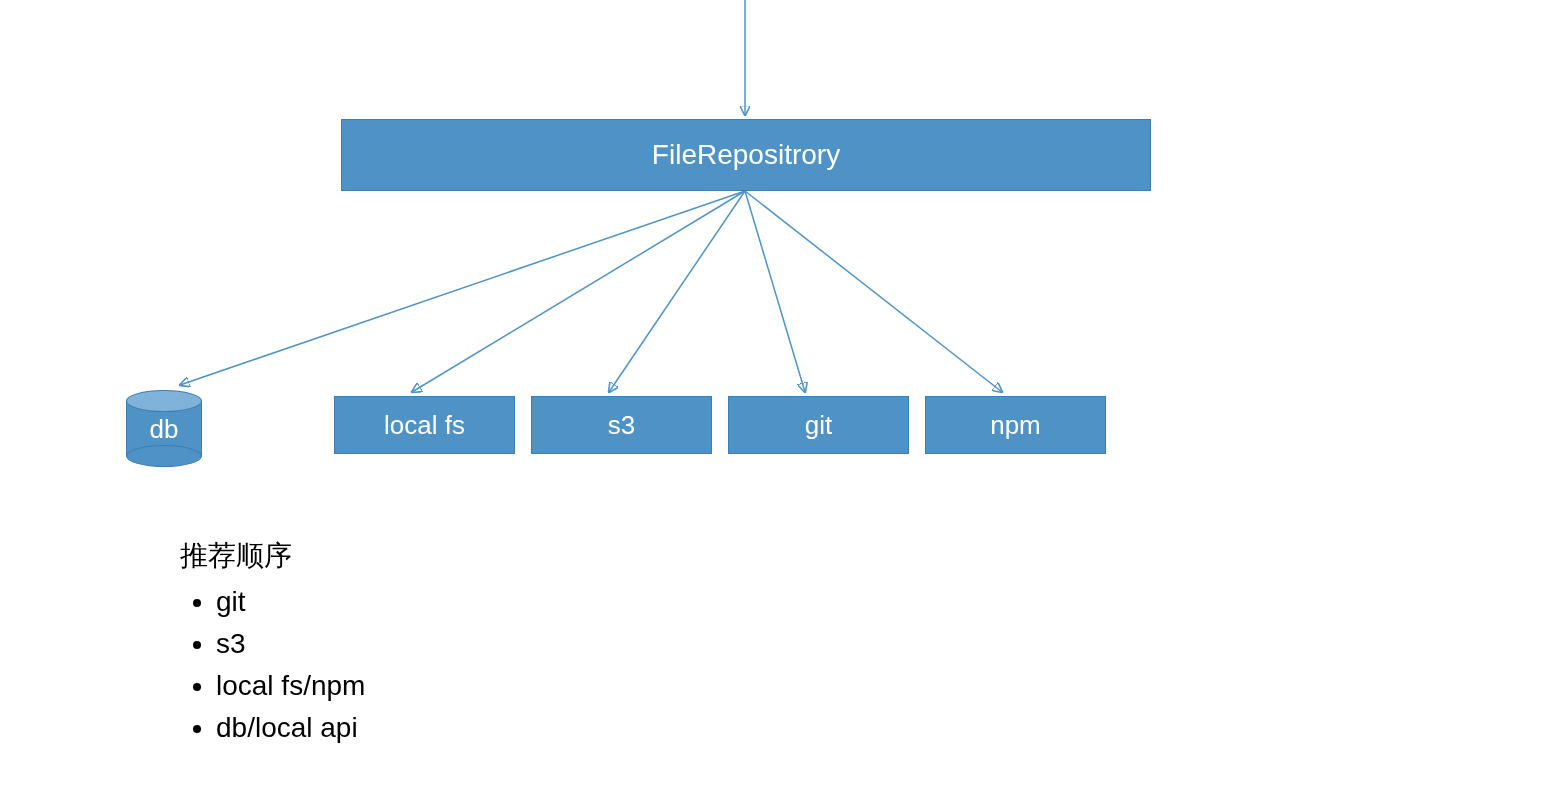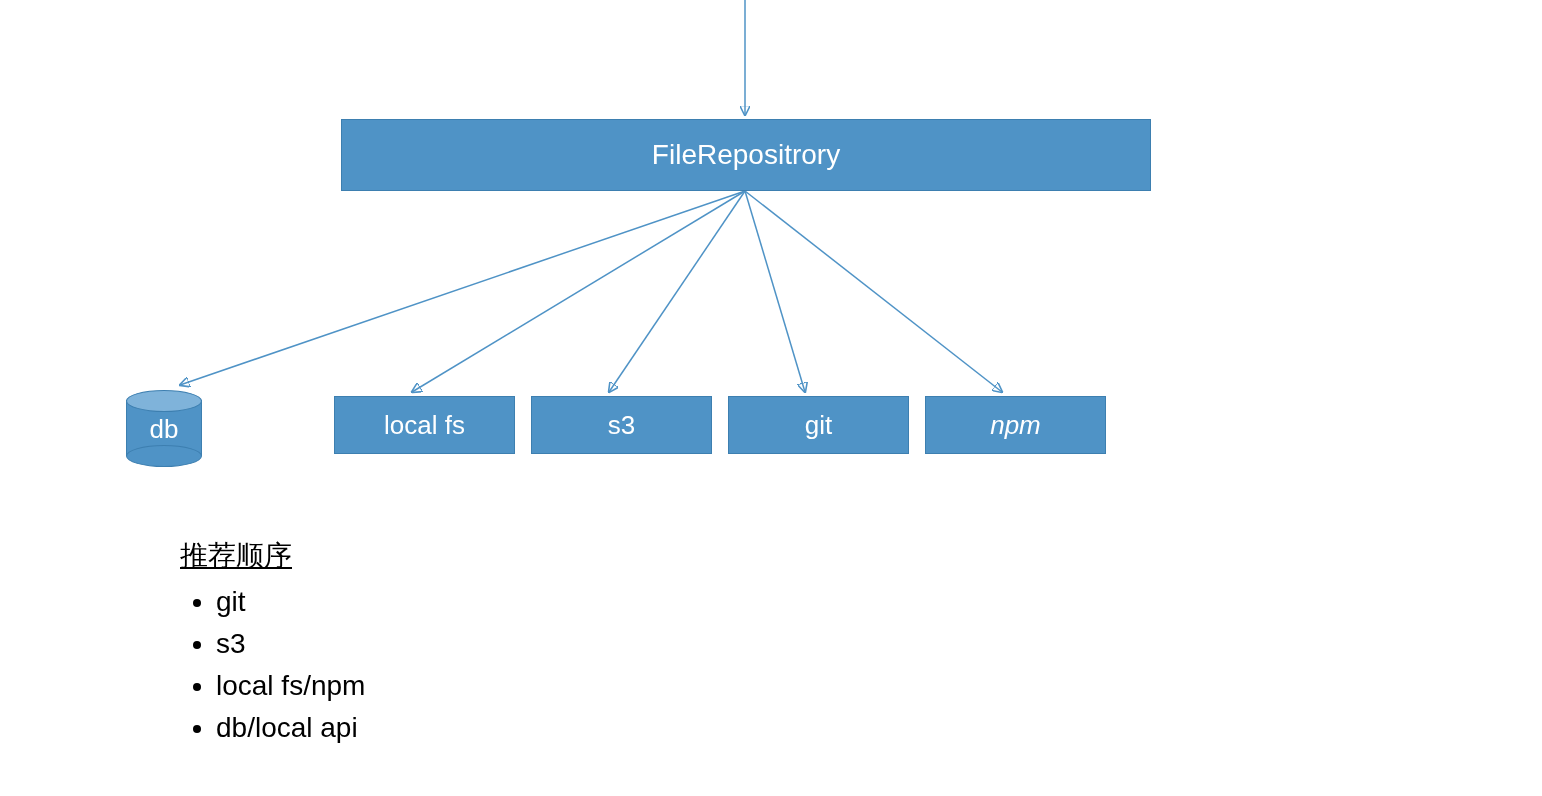--- a/index.html
+++ b/index.html
@@ -30,21 +30,21 @@
       border: 1px solid #3d7fb0;
       color: #fff;
       font-size: 26px;
       display: flex;
       align-items: center;
       justify-content: center;
     }
     .c-localfs { left: 334px; }
     .c-s3      { left: 531px; }
     .c-git     { left: 728px; }
-    .c-npm     { left: 925px; font-style: italic; }
+    .c-npm     { left: 925px; }
 
     .db-cyl {
       position: absolute;
       left: 126px;
       top: 390px;
       width: 76px;
       height: 56px;
       text-decoration: underline;
     }
     .db-body {
@@ -84,21 +84,21 @@
 
     .notes {
       position: absolute;
       left: 180px;
       top: 535px;
       font-size: 28px;
       color: #000;
       line-height: 1.5;
     }
     .notes ul { list-style: disc; margin-left: 36px; margin-top: 4px; }
-    .notes-title { font-family: "Songti SC","SimSun","Microsoft YaHei",serif; text-decoration: underline; }
+    .notes-title { font-family: "Songti SC","SimSun","Microsoft YaHei",serif; }
 
     svg.lines { position: absolute; left: 0; top: 0; width: 1542px; height: 796px; pointer-events: none; }
   </style>
 </head>
 <body>
 
 <div class="canvas">
 
   <svg class="lines">
     <defs>

